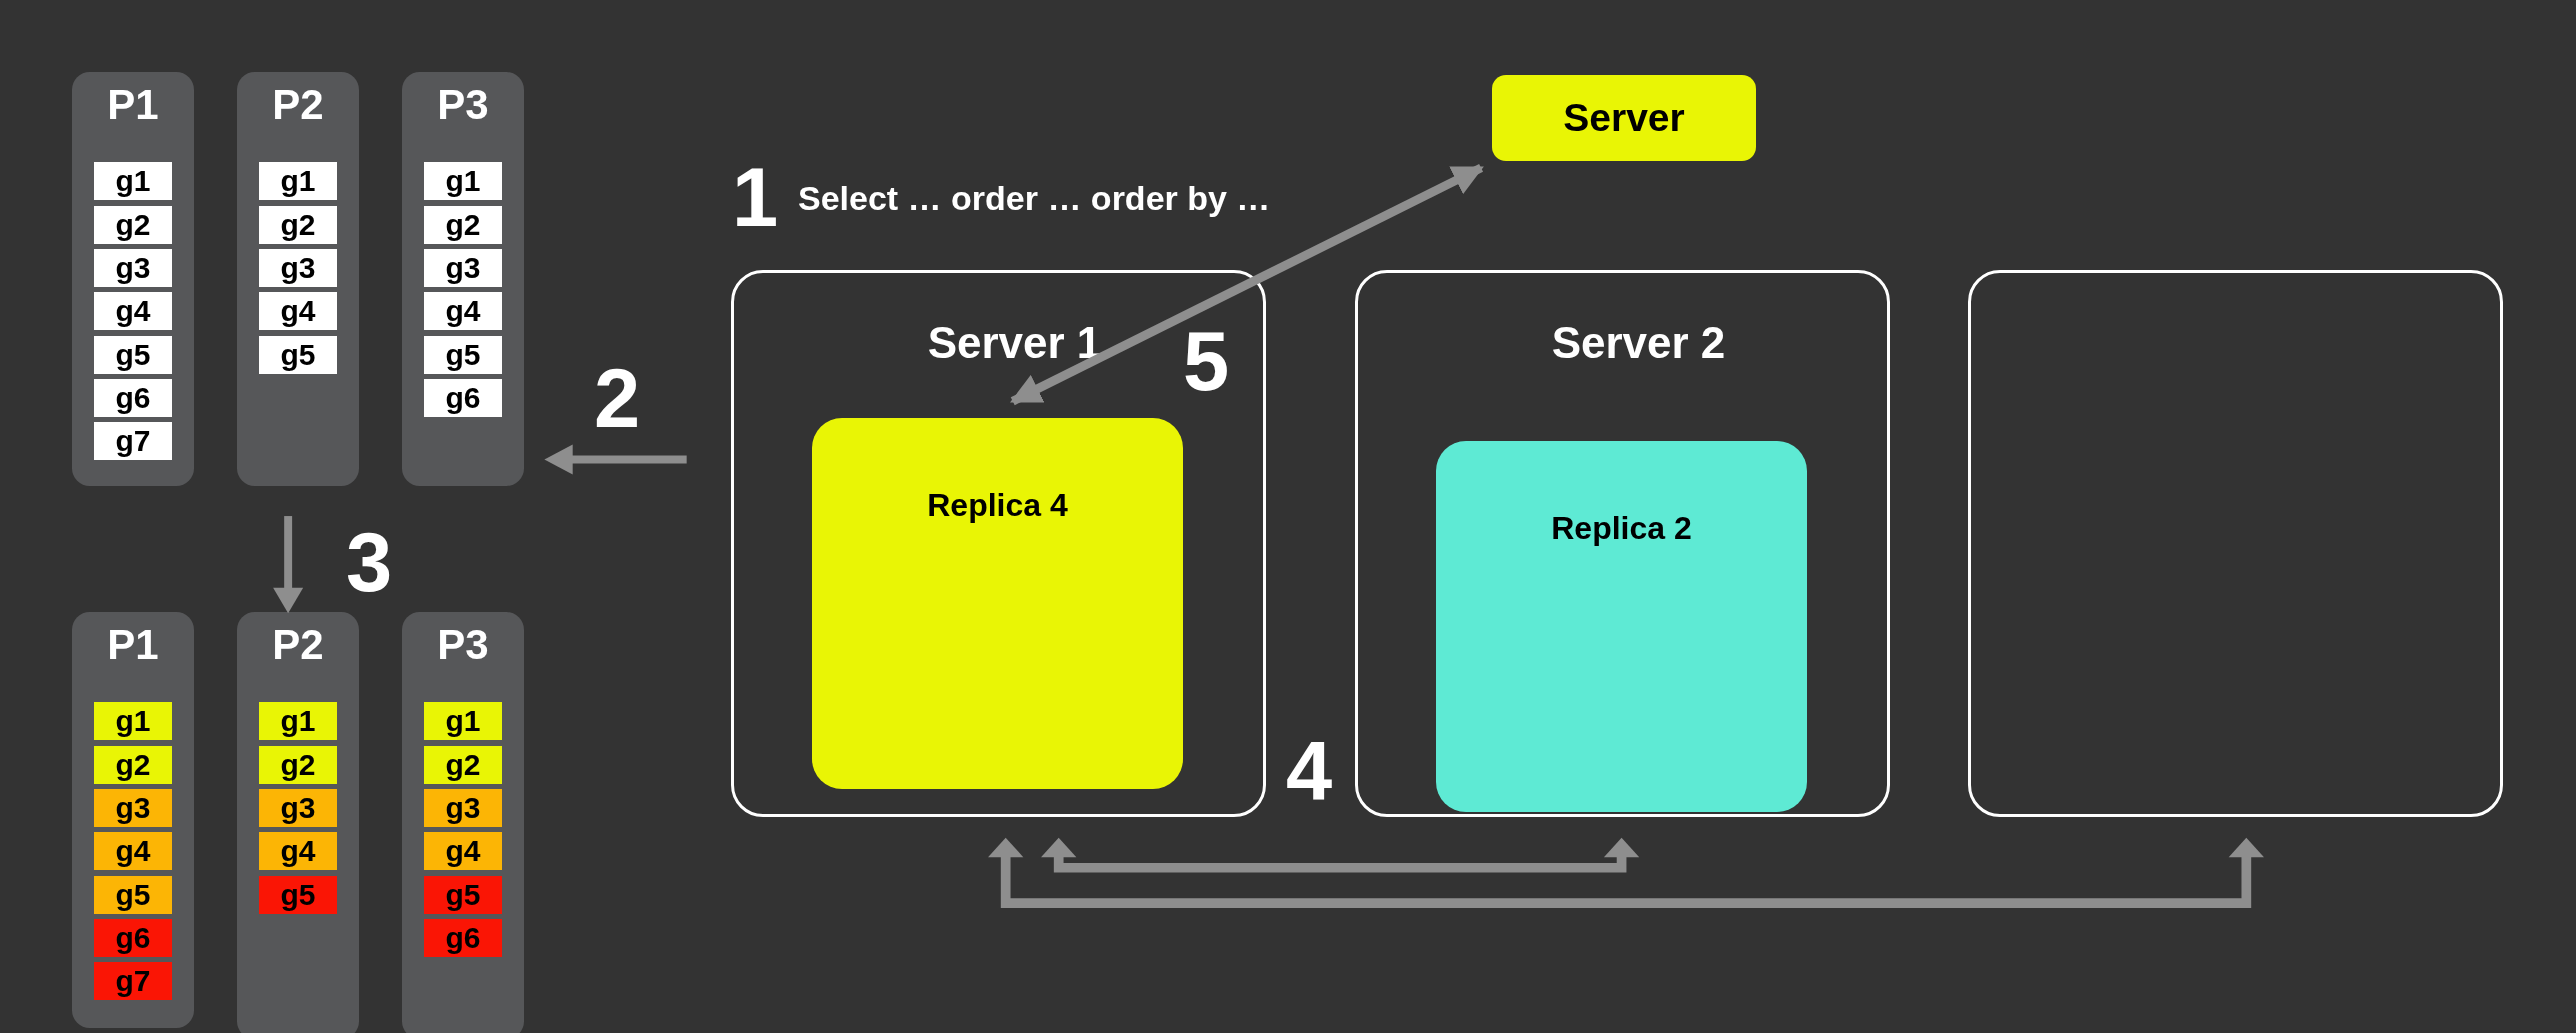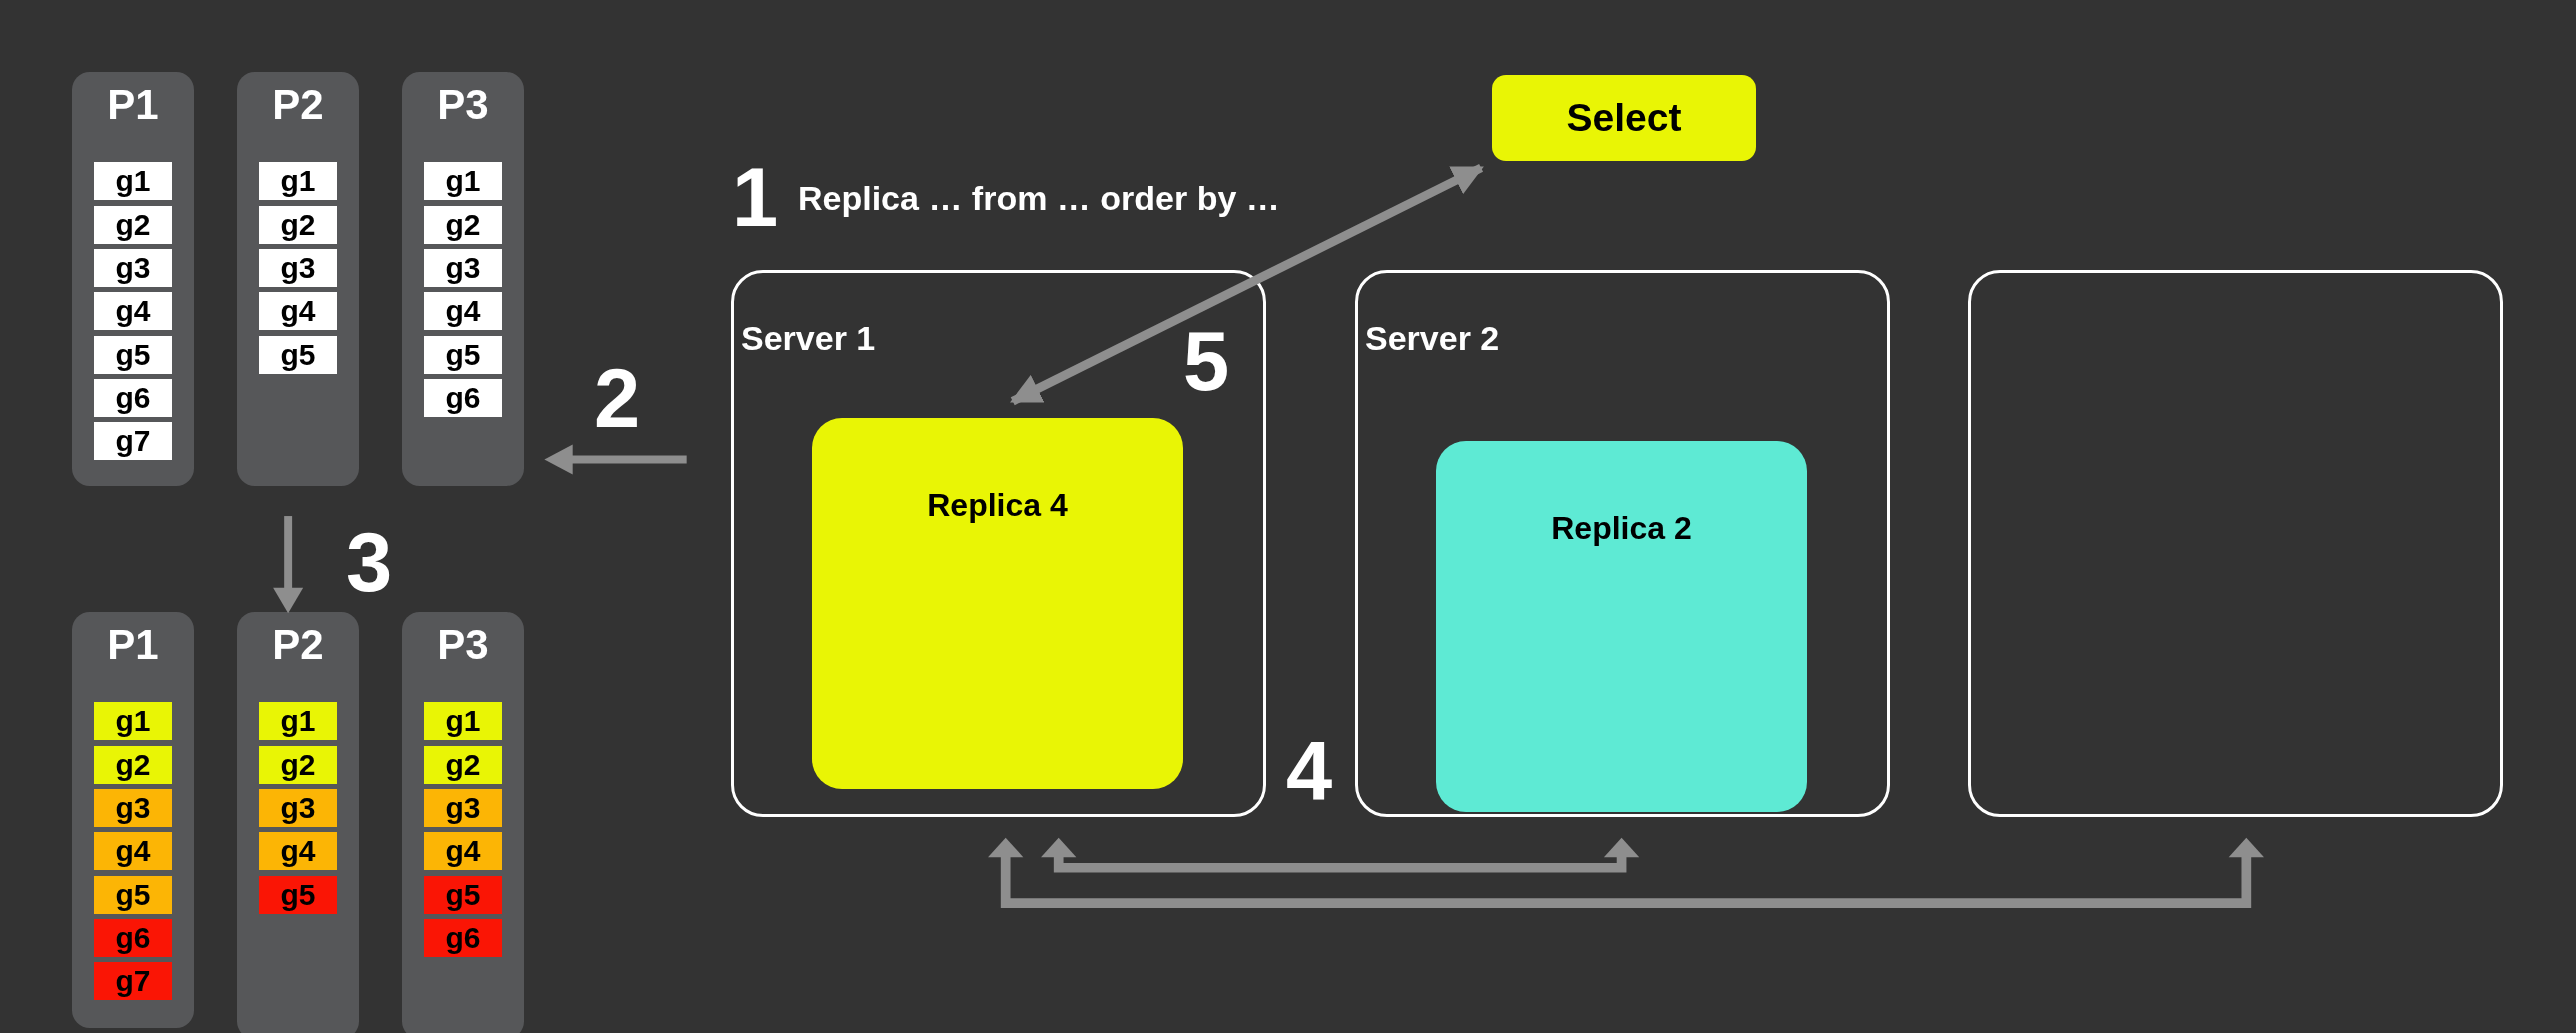--- a/index.html
+++ b/index.html
@@ -25,22 +25,22 @@
   .pcell{
     width:78px; height:38px; display:flex; align-items:center; justify-content:center;
     font-size:30px; font-weight:bold; color:var(--dark); line-height:1;
   }
   
   .server{
     position:absolute; top:270px; width:535px; height:547px; box-sizing:border-box;
     border:3.5px solid var(--white); border-radius:32px;
   }
   .server-label{
-    position:absolute; top:48px; left:7px; width:100%; 
-    font-size:34px; font-weight:bold; color:var(--white); line-height:1;
+    position:absolute; top:48px; left:16px; width:100%; text-align:center;
+    font-size:44px; font-weight:bold; color:var(--white); line-height:1;
   }
   .replica{
     position:absolute; top:145px; left:78px; width:371px; height:371px; border-radius:30px;
   }
   .replica-label{
     position:absolute; top:71px; left:0; width:100%; text-align:center;
     font-size:32px; font-weight:bold; color:var(--dark); line-height:1;
   }
   
   .client{
@@ -142,23 +142,23 @@
         </div>
       </div>
     </div>
 
   <div class="step step1">1</div>
   <div class="step step2">2</div>
   <div class="step step3">3</div>
   <div class="step step4">4</div>
   <div class="step step5">5</div>
 
-  <div class="annotation">Replica … from … order by …</div>
-
-  <div class="client">Select</div>
+  <div class="annotation">Select … order … order by …</div>
+
+  <div class="client">Server</div>
 
   <div id="servers">
       <div class="server" style="left: 731px;">
         <div class="server-label">Server 1</div>
         <div class="replica" style="background: rgb(233, 245, 5);">
           <div class="replica-label">Replica 4</div>
         </div>
       </div>
       <div class="server" style="left: 1355px;">
         <div class="server-label">Server 2</div>

